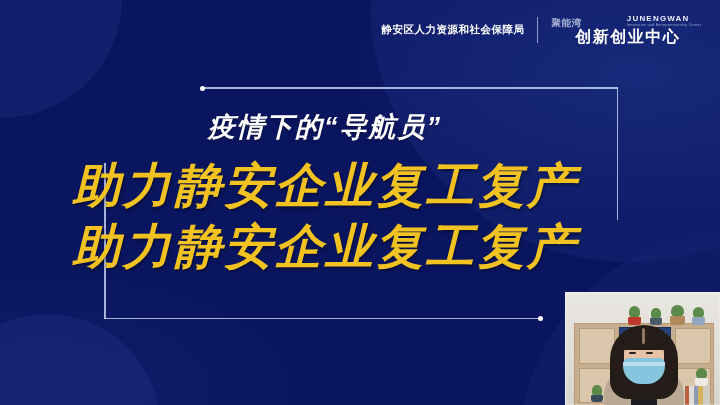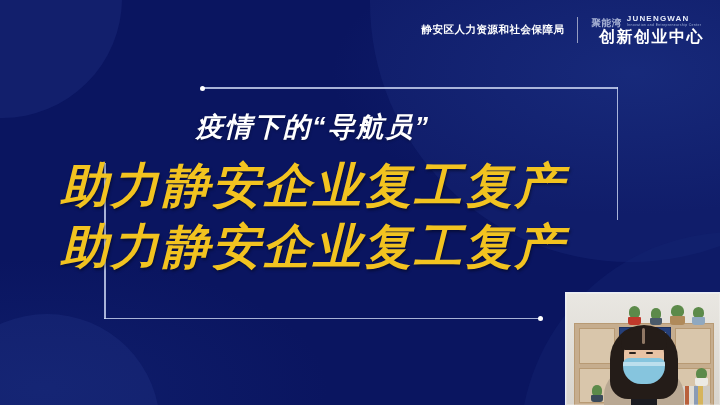--- a/index.html
+++ b/index.html
@@ -86,40 +86,41 @@
   }
   #header-divider {
     width: 1px;
     height: 26px;
     background: rgba(255,255,255,.55);
     margin: 0 13px;
   }
   #brand-logo {
     display: flex;
     flex-direction: column;
-    align-items: flex-end;
+    align-items: center;
     line-height: 1;
   }
   #brand-top {
     display: flex;
     align-items: flex-end;
     gap: 5px;
     margin-bottom: 2px;
   }
   #brand-cn-small {
     color: #cfd8ef;
     font-size: 9.5px;
     font-weight: bold;
     letter-spacing: .6px;
     opacity: .78;
   }
   #brand-en-wrap {
     display: flex;
     flex-direction: column;
     line-height: 1;
+    margin-left: 40px;
   }
   #brand-en {
     color: #e8edfa;
     font-size: 8px;
     font-weight: bold;
     letter-spacing: 1.2px;
   }
   #brand-en-sub {
     color: #9fb0d8;
     font-size: 3.6px;
@@ -154,21 +155,21 @@
     border-radius: 50%;
     background: #ffffff;
     z-index: 5;
   }
   #dot-top-left    { left: 200px; top: 85.5px; }
   #dot-bottom-right{ left: 538px; top: 315.5px; }
 
   
   #headline {
     position: absolute;
-    left: 4px;
+    left: 16px;
     top: 112px;
     width: 618px;
     z-index: 5;
     text-align: center;
   }
   #title-line-1 {
     color: #ffffff;
     font-size: 27px;
     font-weight: bold;
     letter-spacing: 2px;

